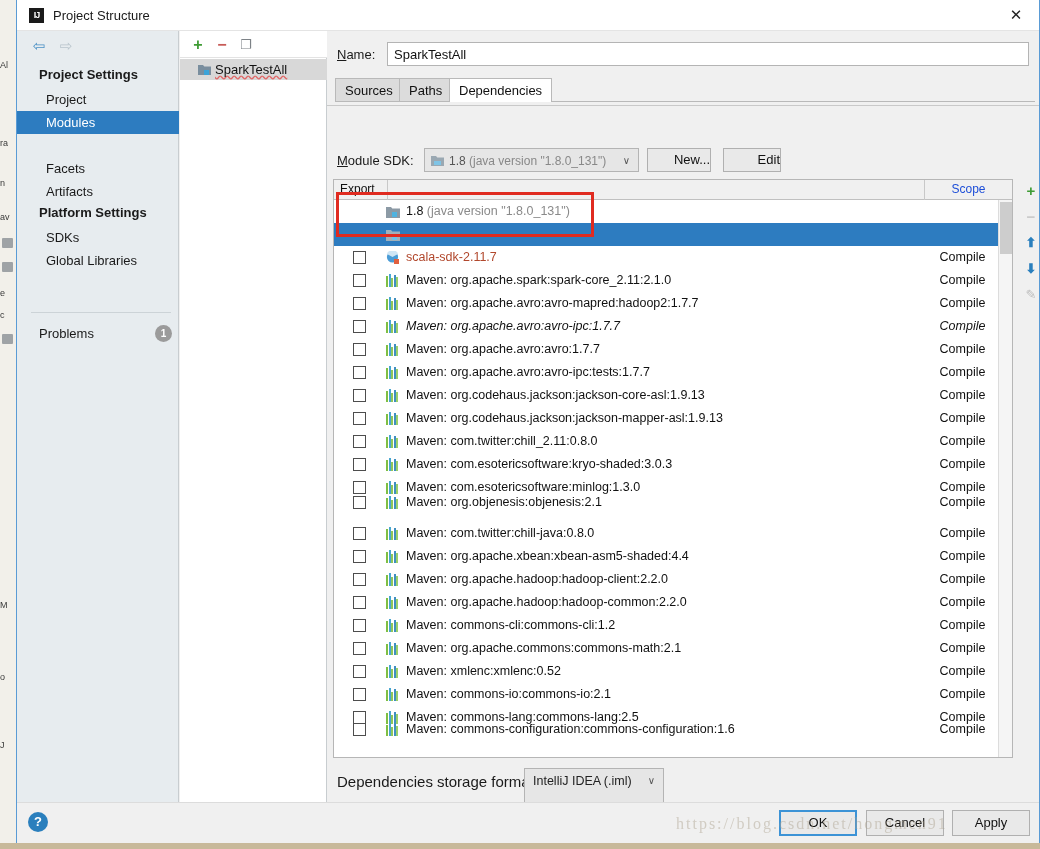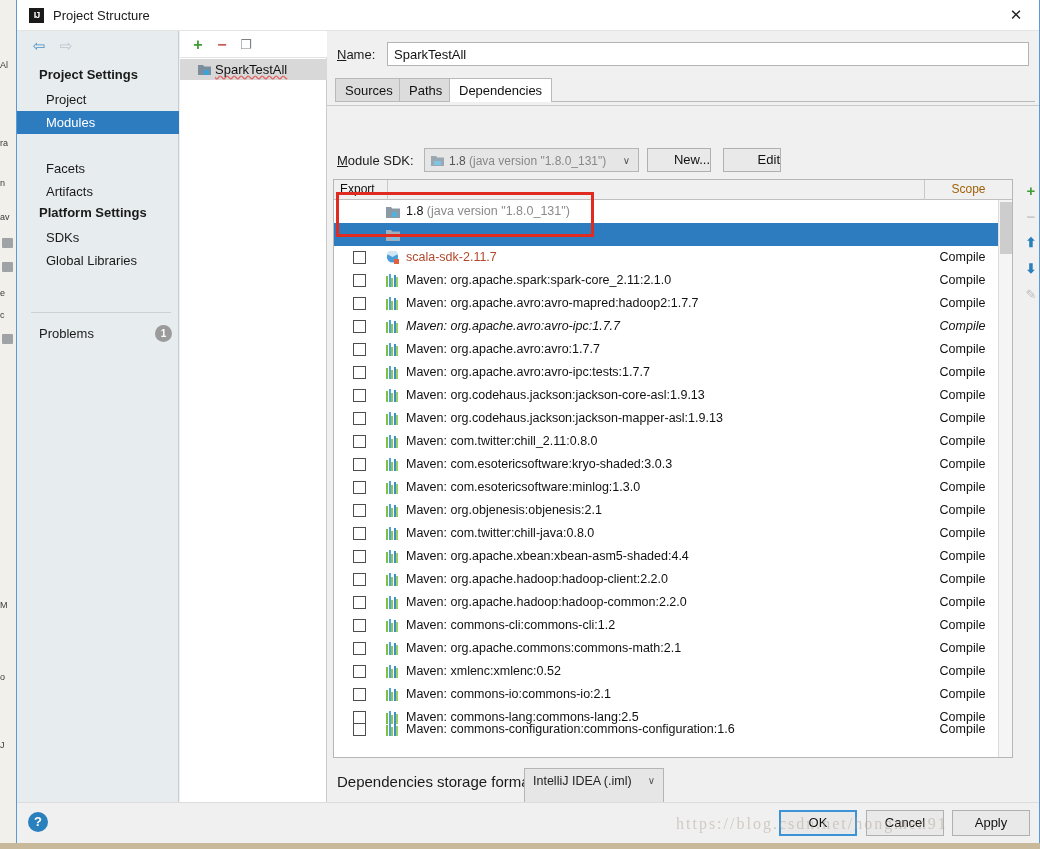--- a/index.html
+++ b/index.html
@@ -195,21 +195,21 @@
     position: absolute; left: 0; top: 0; width: 54px; height: 20px;
     line-height: 19px; padding-left: 6px; font-size: 12px; color: #111;
     border-right: 1px solid #c8c8c8;
   }
   #th-mid {
     position: absolute; left: 54px; top: 0; width: 537px; height: 20px;
     border-right: 1px solid #c8c8c8;
   }
   #th-scope {
     position: absolute; left: 591px; top: 0; width: 87px; height: 20px;
-    line-height: 19px; font-size: 12px; color: #a16207; text-align: center;
+    line-height: 19px; font-size: 12px; color: #1d4ed8; text-align: center;
   }
 
   #rows {
     position: absolute; left: 0; top: 20px; width: 678px; height: 557px;
     overflow: hidden; background: #fff;
   }
   .row {
     position: absolute; left: 0; width: 678px; height: 23px;
     font-size: 12.5px; color: #111;
   }
@@ -574,21 +574,21 @@
               <i style="left:0px;height:11px;background:#7fbf43;"></i>
               <i style="left:2.6px;height:13px;background:#49a7d0;"></i>
               <i style="left:5.2px;height:9px;background:#8fc65a;"></i>
               <i style="left:7.800000000000001px;height:12px;background:#3f8fc0;"></i>
               <i style="left:10.4px;height:10px;background:#9ad06a;"></i>
             </span>
             <span class="row-text">Maven: com.esotericsoftware:minlog:1.3.0</span>
             <span class="row-scope">Compile</span>
             <span class="row-arrow">▼</span>
           </div>
-          <div class="row" style="top: 299px; padding-left: 36px;">
+          <div class="row" style="top: 291px; padding-left: 36px;">
             <span class="row-cb"></span>
             <span class="mvn-icon">
               <i style="left:0px;height:11px;background:#7fbf43;"></i>
               <i style="left:2.6px;height:13px;background:#49a7d0;"></i>
               <i style="left:5.2px;height:9px;background:#8fc65a;"></i>
               <i style="left:7.800000000000001px;height:12px;background:#3f8fc0;"></i>
               <i style="left:10.4px;height:10px;background:#9ad06a;"></i>
             </span>
             <span class="row-text">Maven: org.objenesis:objenesis:2.1</span>
             <span class="row-scope">Compile</span>

